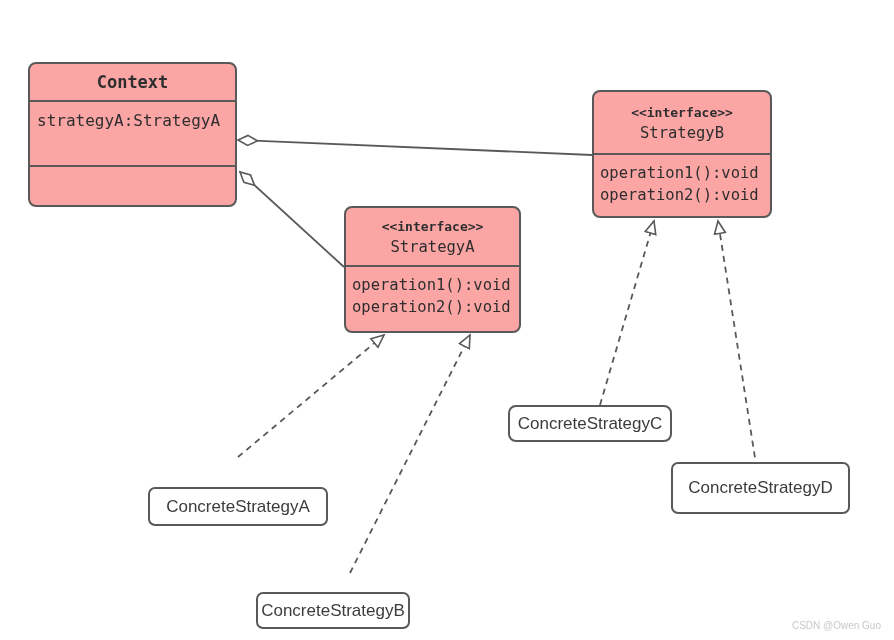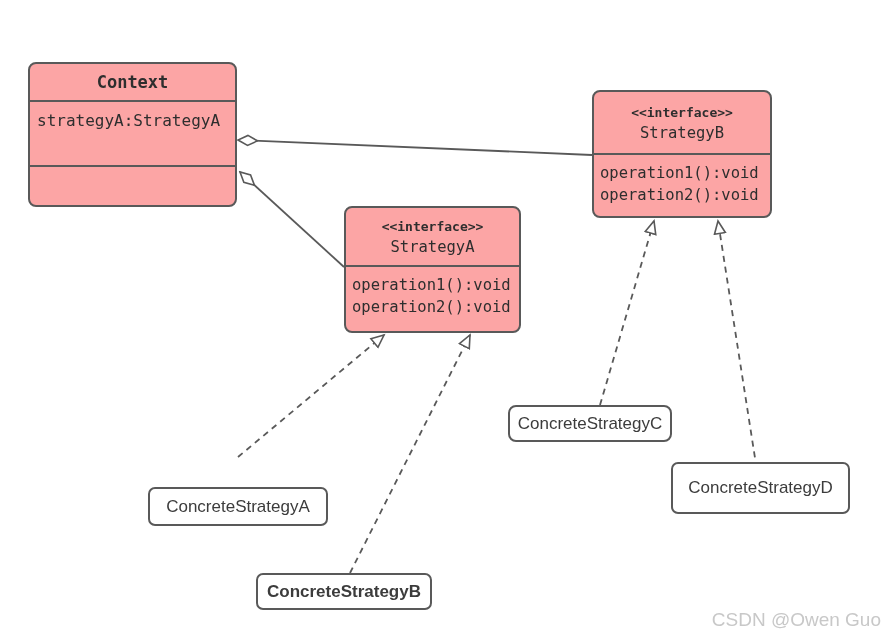--- a/index.html
+++ b/index.html
@@ -54,27 +54,27 @@
     white-space:nowrap;
   }
 
   
   .pos-context{left:28px;top:62px;width:209px;height:145px;display:flex;flex-direction:column;}
   .pos-strategy-b{left:592px;top:90px;width:180px;height:128px;}
   .pos-strategy-b .header-compartment{height:63px;}
   .pos-strategy-a{left:344px;top:206px;width:177px;height:127px;}
   .pos-strategy-a .header-compartment{height:59px;}
   .pos-concrete-a{left:148px;top:457px;width:180px;height:39px;margin-top:30px;}
-  .pos-concrete-b{left:256px;top:573px;width:176px;height:37px;font-weight:bold;}
+  .pos-concrete-b{left:256px;top:592px;width:154px;height:37px;}
   .pos-concrete-c{left:508px;top:405px;width:164px;height:37px;border-radius:8px;}
   .pos-concrete-d{left:671px;top:462px;width:179px;height:52px;}
 
   .watermark{
     position:absolute;z-index:2;right:13px;bottom:9px;
-    font-family:"Liberation Sans",sans-serif;font-size:19px;
+    font-family:"Liberation Sans",sans-serif;font-size:10px;
     color:var(--watermark);
   }
 </style>
 </head>
 <body>
 
 <div class="canvas">
 
   <svg class="wires" width="894" height="640">
     <defs>

